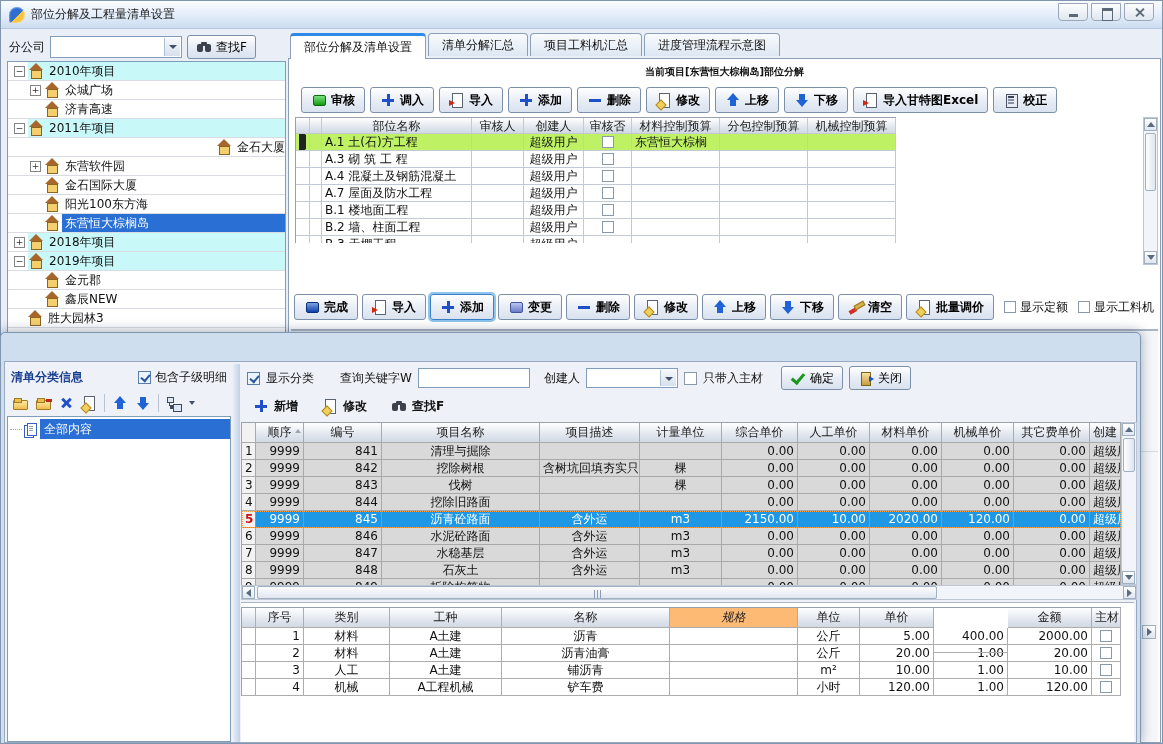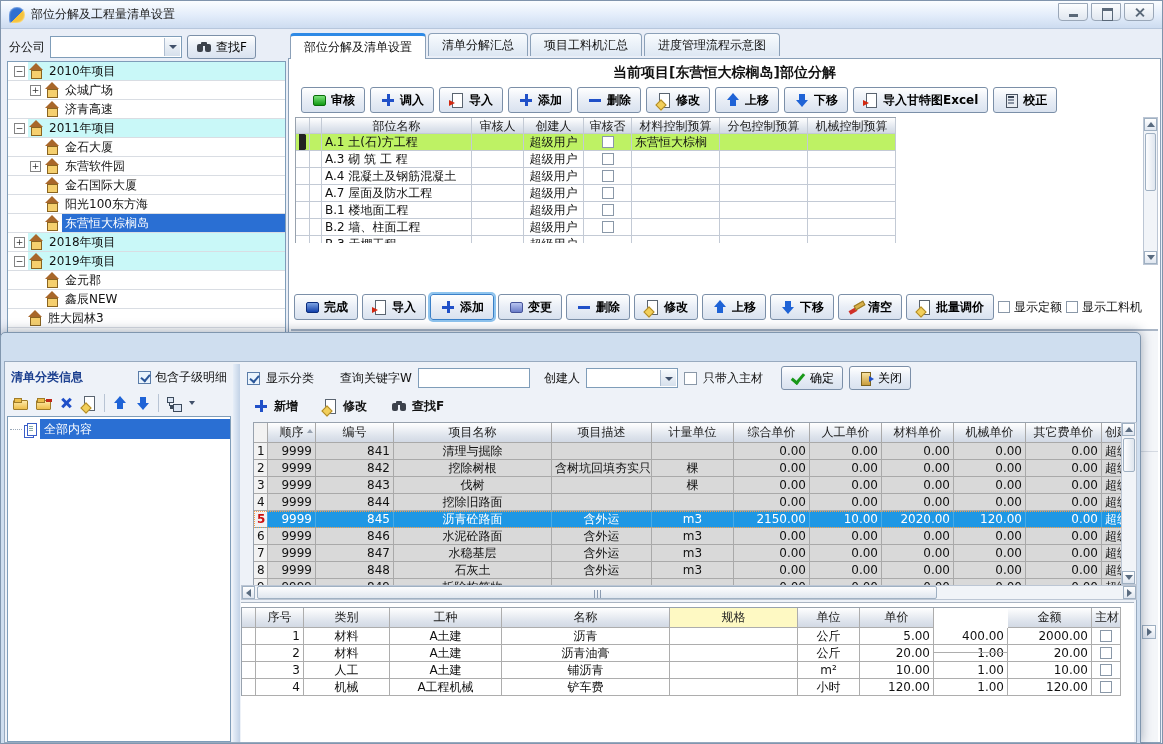--- a/index.html
+++ b/index.html
@@ -99,27 +99,27 @@
   .hl-blue{background:#2a6fd3;color:#fff;flex:1;height:100%;display:flex;align-items:center;padding-left:3px}
   .tlabel{padding-left:3px;white-space:nowrap}
 
   
   .tabs{position:absolute;left:289px;top:32px;height:26px;display:flex;gap:2px;align-items:flex-start}
   .tab{height:23px;padding:0 13px;display:flex;align-items:center;font-size:12px;
     border:1px solid #8ba0b8;border-bottom:none;border-radius:4px 4px 0 0;
     background:linear-gradient(#f8fbfe,#dde7f3);white-space:nowrap;cursor:default}
   .tab.active{height:26px;background:#fff;border-top:3px solid #2e8ae6;position:relative;z-index:3}
   .tab-content{position:absolute;left:287px;top:57px;right:1px;bottom:0;background:#fff;border:1px solid #8ba0b8;z-index:1}
-  .sec-title{position:absolute;left:0;right:0;text-align:center;font-weight:bold;font-size:14px;height:22px;line-height:22px;white-space:nowrap}
+  .sec-title{position:absolute;left:0;right:0;text-align:center;font-weight:bold;font-size:10px;height:22px;line-height:22px;white-space:nowrap}
   .s1t{top:2px}
   .s2t{top:208px}
   .toolbar{position:absolute;display:flex;gap:5px;align-items:center}
   #toolbar1{top:27px;left:12px;height:28px}
   #toolbar2{top:233px;left:5px;height:30px;gap:4px}
-  .opt{display:flex;align-items:center;gap:4px;white-space:nowrap}
+  .opt{display:flex;align-items:center;gap:4px;margin-left:6px;white-space:nowrap}
 
   
   .grid{position:absolute;background:#fff;border-top:1px solid #98a2ae;border-left:1px solid #98a2ae;font-size:12px}
   .g-row{display:flex;height:17px}
   .g-head{height:17px}
   .g-cell{border-right:1px solid #c3cad5;border-bottom:1px solid #c3cad5;padding:0 3px;
     line-height:16px;white-space:nowrap;overflow:hidden;flex:none}
   .g-hcell{background:linear-gradient(#ffffff,#dde3ec 70%,#d2d9e4);text-align:center;position:relative;color:#222}
   .sort{position:absolute;right:2px;top:6px;border-left:3px solid transparent;border-right:3px solid transparent;border-bottom:4px solid #9aa4b2}
   .row-marker{width:0;height:0;border-top:5px solid transparent;border-bottom:5px solid transparent;border-left:7px solid #222;margin:3px auto}
@@ -181,21 +181,21 @@
   .hl-blue2{background:#2a6fd3;color:#fff;flex:1;height:100%;display:flex;align-items:center;padding-left:4px;margin-left:2px}
   .splitter{position:absolute;left:228px;top:2px;width:7px;bottom:0;background:linear-gradient(90deg,#e6eef8,#c2d2e6)}
   .dlg-right{position:absolute;left:236px;top:0;right:2px;bottom:0}
   .filter-row{position:absolute;left:0;right:0;top:2px;height:28px;display:flex;align-items:center;gap:6px;padding:0 6px}
   .kwlbl{margin-left:20px}
   .crlbl{margin-left:8px}
   .txt{width:112px;height:20px;border:1px solid #7f9db9;background:#fff;font-family:inherit;font-size:12px;padding:0 3px}
   .okbtn{margin-left:12px}
   .dlg-toolbar{position:absolute;left:0;top:32px;height:24px;display:flex;align-items:center;gap:24px;padding:0 12px;font-weight:bold}
   .flat{display:inline-flex;align-items:center;gap:5px;cursor:default}
-  #list-table{left:12px;top:60px;width:880px}
+  #list-table{left:0;top:60px;width:880px}
   #detail-bg{position:absolute;left:0;top:240px;right:0;bottom:0;background:#fff;border-top:1px solid #a9b4c2}
   #detail-table{left:0;top:245px;width:880px}
   #dlg-vscroll{left:880px;top:60px;width:16px;height:163px}
   #dlg-hscroll{left:0;top:223px;width:896px;height:15px}
 </style>
 </head>
 <body>
 
 <section id="main-window">
   <div class="titlebar">
@@ -243,21 +243,21 @@
           <span class="i i-house"></span>
           <span class="tlabel">济青高速</span>
         </div>
         <div class="trow" style="padding-left: 3px;">
           <span class="texp">−</span>
           <span class="hl-cyan">
             <span class="i i-house"></span>
             <span class="tlabel">2011年项目</span>
           </span>
         </div>
-        <div class="trow" style="padding-left: 19px;">
+        <div class="trow" style="padding-left: 19px; justify-content: flex-end;">
           <span class="tsp"></span>
           <span class="i i-house"></span>
           <span class="tlabel">金石大厦</span>
         </div>
         <div class="trow" style="padding-left: 19px;">
           <span class="texp">+</span>
           <span class="i i-house"></span>
           <span class="tlabel">东营软件园</span>
         </div>
         <div class="trow" style="padding-left: 19px;">
@@ -767,21 +767,21 @@
       </div>
 
       <div id="detail-bg"></div>
       <div class="grid" id="detail-table">
           <div class="g-row g-head">
             <div class="g-cell g-hcell" style="width: 14px;"></div>
             <div class="g-cell g-hcell" style="width: 48px;">序号</div>
             <div class="g-cell g-hcell" style="width: 86px;">类别</div>
             <div class="g-cell g-hcell" style="width: 112px;">工种</div>
             <div class="g-cell g-hcell" style="width: 168px;">名称</div>
-            <div class="g-cell g-hcell" style="width: 128px; background: #fef9c3;">规格</div>
+            <div class="g-cell g-hcell" style="width: 128px; background: #fdba74; font-style: italic;">规格</div>
             <div class="g-cell g-hcell" style="width: 62px;">单位</div>
             <div class="g-cell g-hcell" style="width: 74px;">单价</div>
             <div class="g-cell g-hcell" style="width: 74px; margin-top: 44px;">数量</div>
             <div class="g-cell g-hcell" style="width: 84px;">金额</div>
             <div class="g-cell g-hcell" style="width: 29px;">主材</div>
           </div>
           <div class="g-row">
             <div class="g-cell" style="width: 14px;"></div>
             <div class="g-cell" style="width: 48px; text-align: right;">1</div>
             <div class="g-cell" style="width: 86px; text-align: center;">材料</div>

